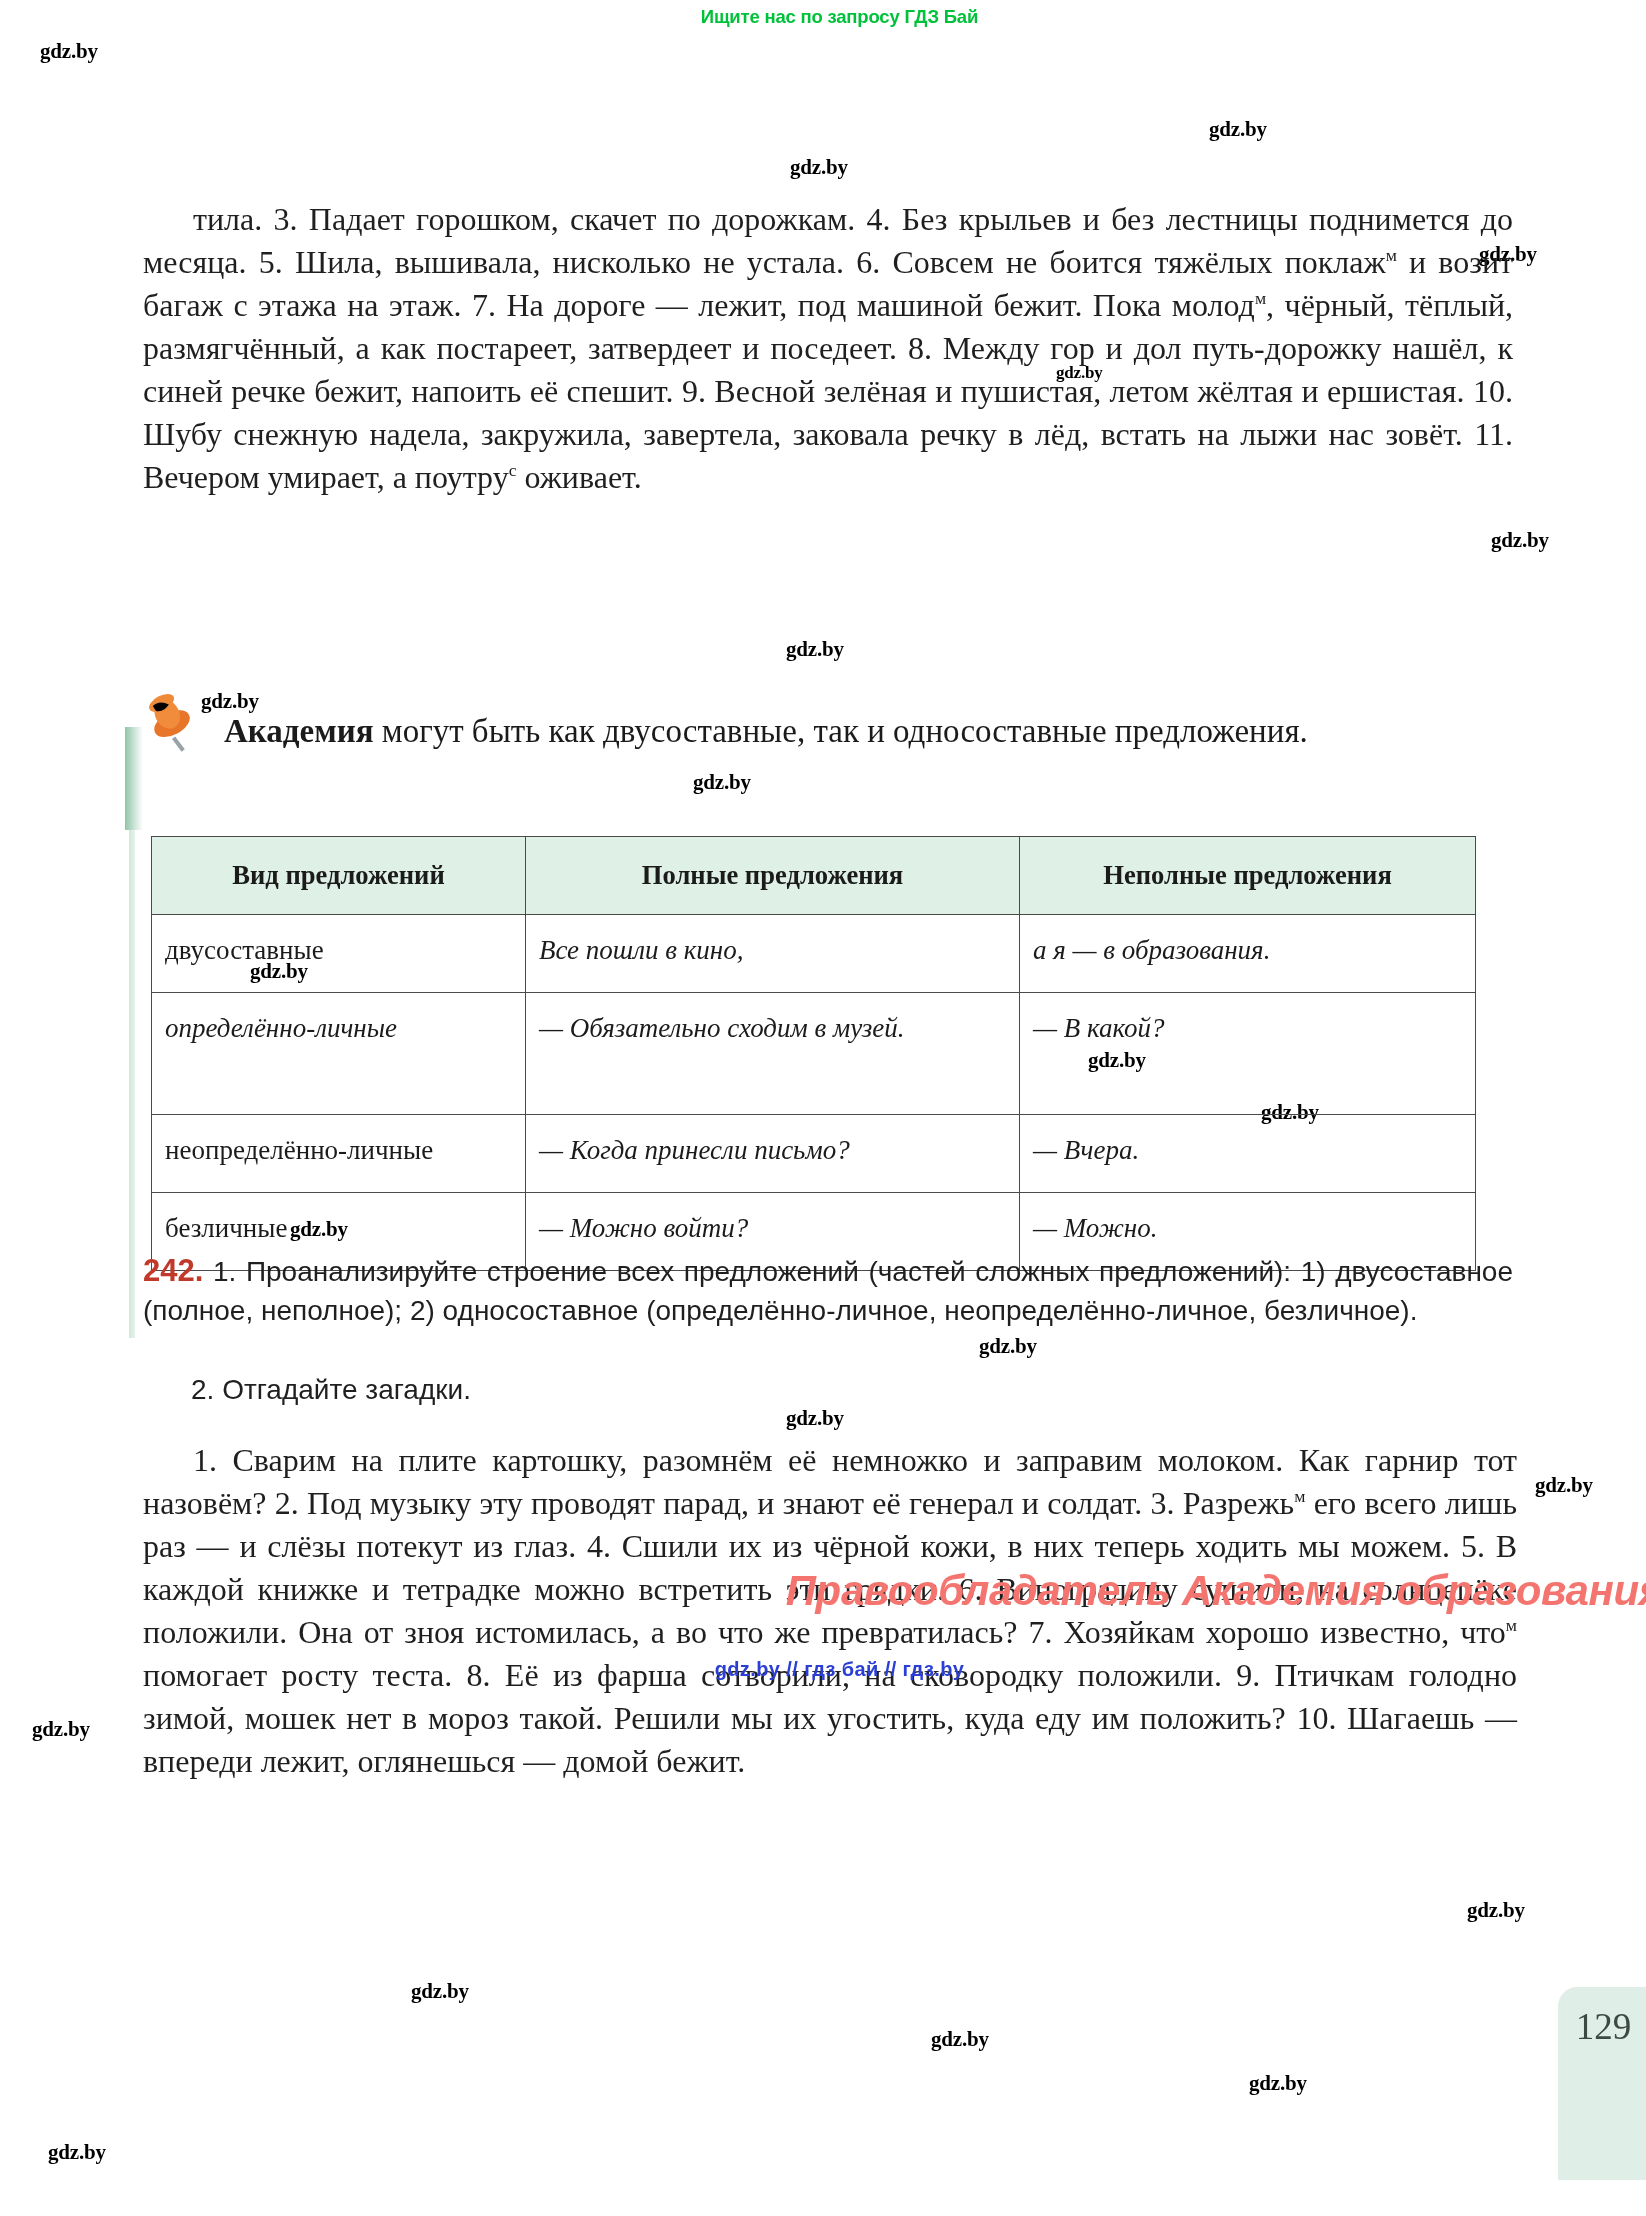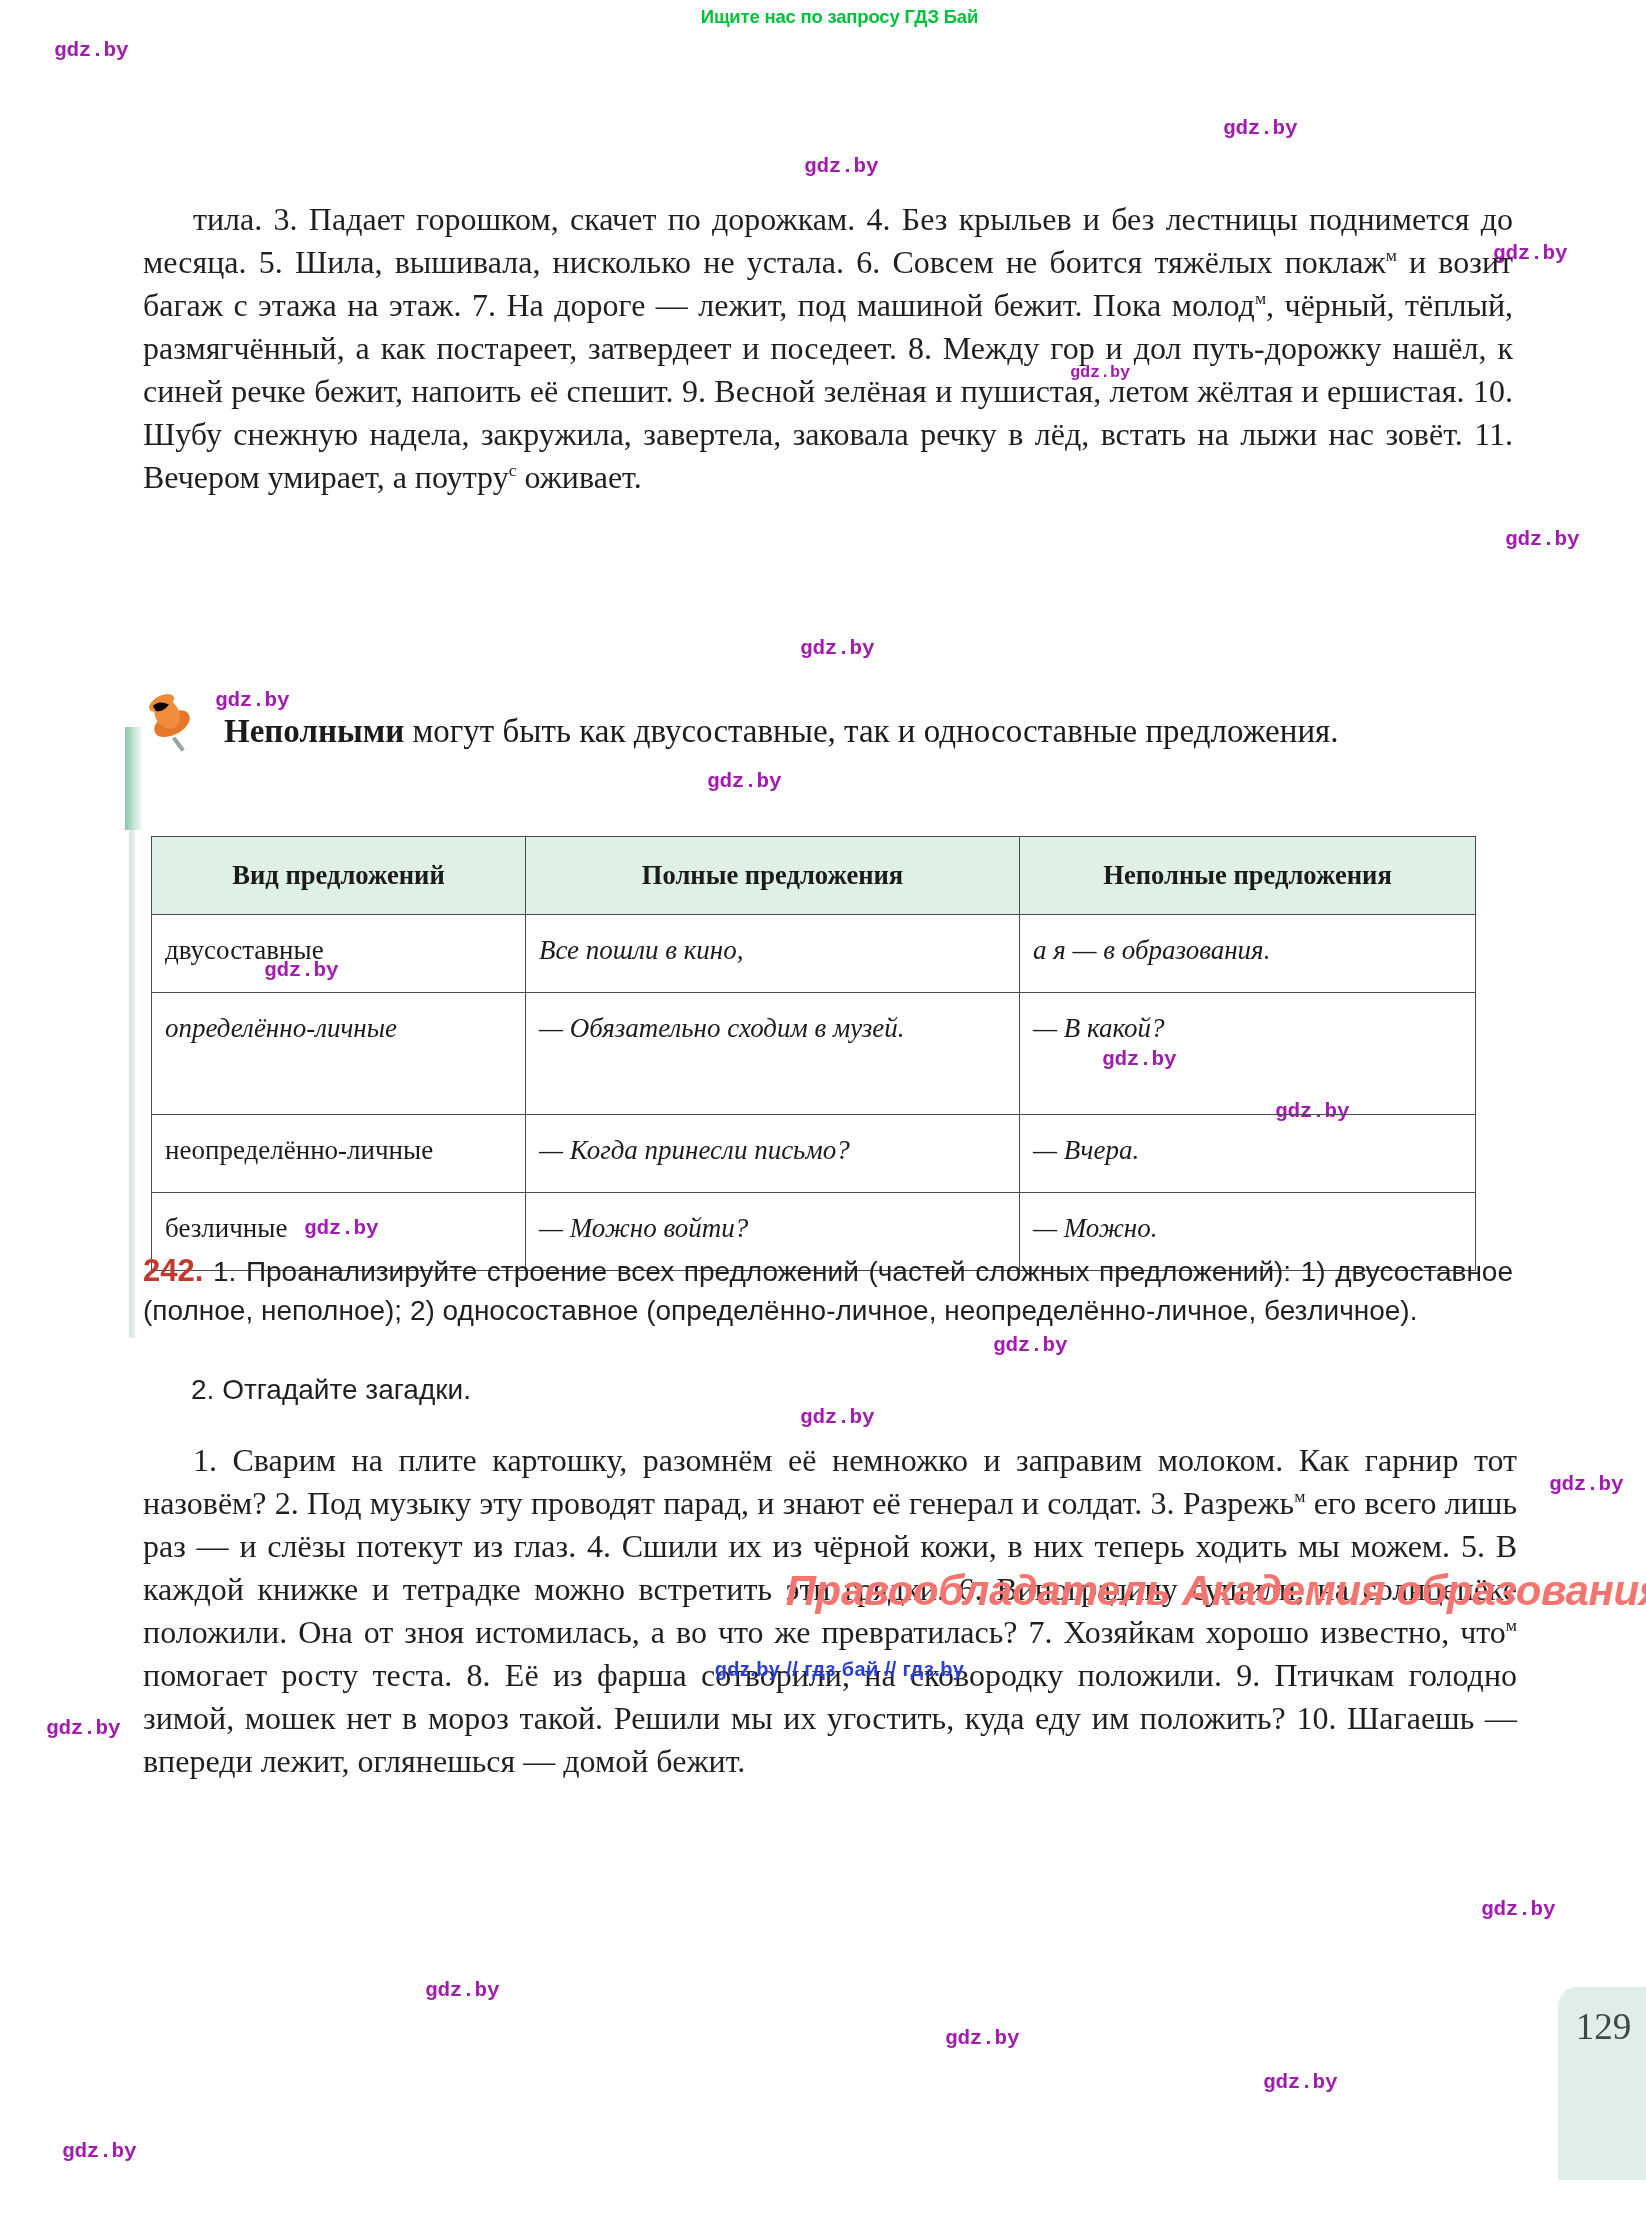--- a/index.html
+++ b/index.html
@@ -12,27 +12,26 @@
     height: 2216px;
     position: relative;
     overflow: hidden;
     font-family: "Liberation Serif", "DejaVu Serif", serif;
     color: #1b1b1b;
   }
 
   
   .wm {
     position: absolute;
-    font-family: Liberation Mono, monospace;
-    font-weight: 700;
-    color: #a21caf;
+    font-family: Liberation Serif, serif;
+    font-weight: 700;
+    color: #000000;
     white-space: nowrap;
     letter-spacing: -0.2px;
     pointer-events: none;
-    margin-left: 14px;
   }
   .wm-top {
     position: absolute;
     top: 6.4px;
     left: 0;
     width: 100%;
     text-align: center;
     font-family: "Liberation Sans", sans-serif;
     font-weight: 700;
     font-size: 18.5px;
@@ -272,21 +271,21 @@
     <div class="rule-greenbar"></div>
     <div class="rule-greenline"></div>
     <svg class="pin" viewBox="0 0 80 90">
       <path d="M44 60 L56 76 L52 79 L40 63 Z" fill="#9aa3a8"></path>
       <ellipse cx="40" cy="44" rx="24" ry="14" transform="rotate(-28 40 44)" fill="#e8762a"></ellipse>
       <ellipse cx="34" cy="32" rx="15" ry="19" transform="rotate(-28 34 32)" fill="#f08c3c"></ellipse>
       <ellipse cx="27" cy="18" rx="17" ry="9" transform="rotate(-28 27 18)" fill="#ef8a38"></ellipse>
       <path d="M16 22 Q24 14 36 20 Q30 30 20 28 Z" fill="#f7a košík"></path>
     </svg>
     <div class="rule-text">
-      <span class="lead"><b>Неполными</b><span> могут быть как двусоставные, так и односоставные предложения.</span></span>
+      <span class="lead"><b>Академия</b><span> могут быть как двусоставные, так и односоставные предложения.</span></span>
     </div>
   </div>
 
   <table class="grammar">
     <thead>
       <tr>
         <th>Вид предложений</th>
         <th>Полные предложения</th>
         <th>Неполные предложения</th>
       </tr>

